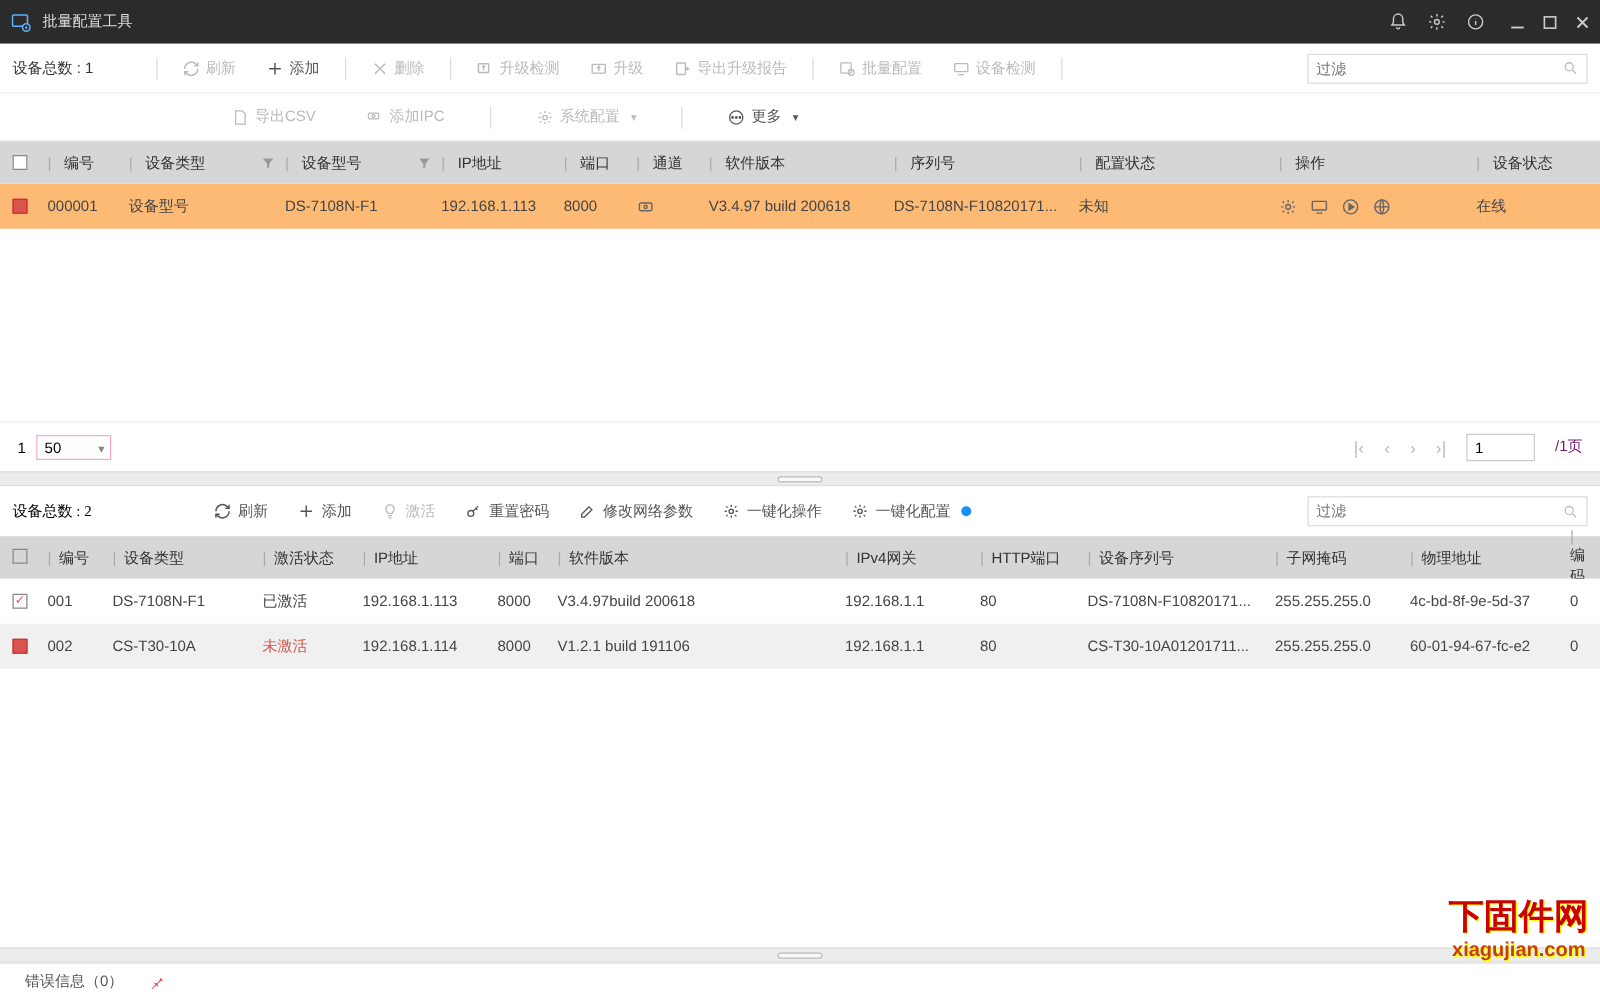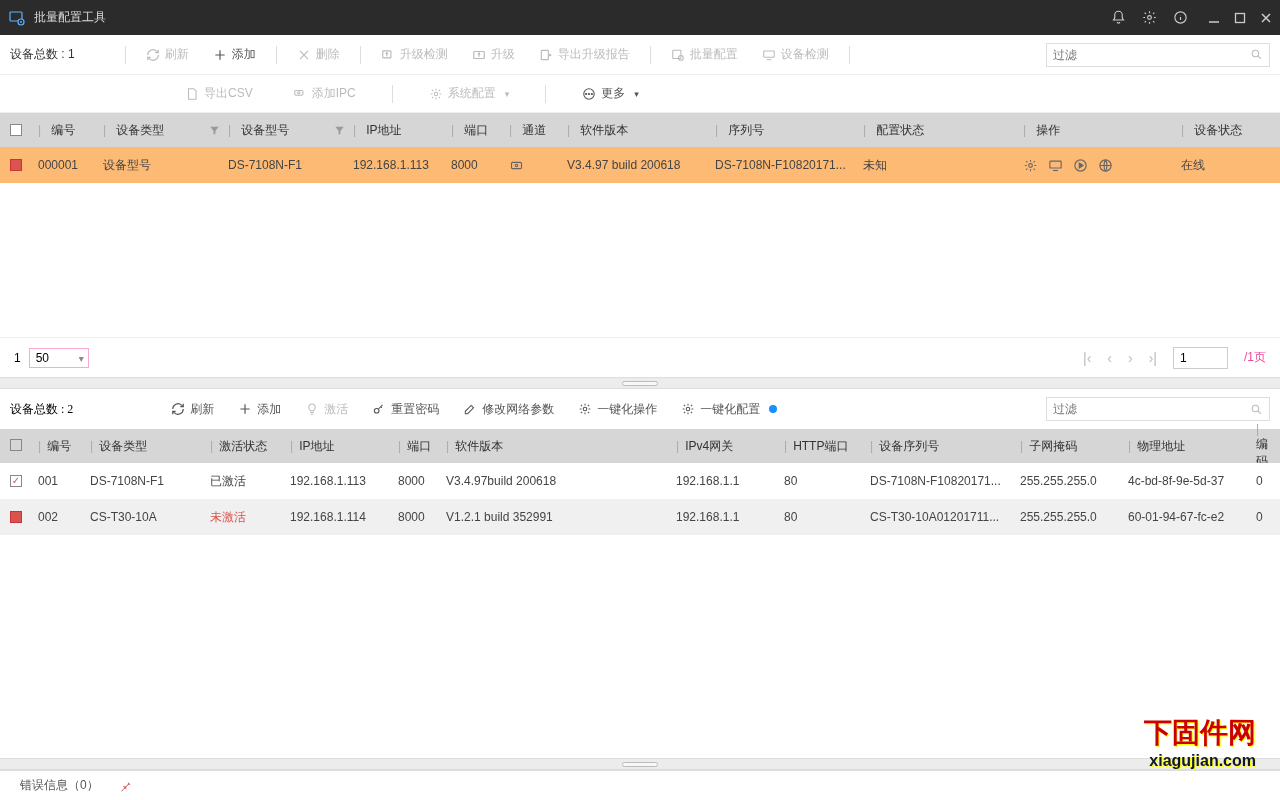--- a/index.html
+++ b/index.html
@@ -98,23 +98,23 @@
 .thead2{background:#d6d6d6;height:34px;display:flex;align-items:center;padding-left:10px;color:#333;font-weight:500;}
 .tr2{display:flex;align-items:center;height:36px;padding-left:10px;color:#444;}
 .tr2.alt{background:#f0f0f0;text-align:center;}
 .red{color:#d9534f;}
 
 
 .statusbar{background:#fff;height:30px;border-top:1px solid #ddd;display:flex;align-items:center;padding:0 20px;color:#555;position:relative;}
 .pin{color:#d9534f;margin-left:20px;}
 
 
-.watermark{position:absolute;right:24px;bottom:30px;text-align:right;font-family:"STKaiti","KaiTi",serif;}
+.watermark{position:absolute;right:9px;bottom:30px;text-align:center;font-family:"STKaiti","KaiTi",serif;}
 .watermark .w1{font-size:28px;font-weight:bold;color:#c00;text-shadow:1px 1px 0 #ff0;}
-.watermark .w2{font-size:16px;font-weight:bold;color:#0f172a;text-shadow:1px 1px 0 #ff0;}
+.watermark .w2{font-size:16px;font-weight:bold;color:#c2410c;text-shadow:1px 1px 0 #ff0;}
 
 svg{display:block}
 </style>
 </head>
 <body>
 
 <div class="titlebar">
   <span class="app-icon">
     <svg width="16" height="16" viewBox="0 0 16 16">
         <rect x="1" y="2" width="12" height="9" rx="1" fill="none" stroke="#5bb3ff" stroke-width="1.2"></rect>
@@ -412,21 +412,21 @@
   <div class="pg-left">
     <span>1</span>
     <span class="pg-select"><span>50</span><span class="pg-arrow">▾</span></span>
   </div>
   <div class="pg-right">
     <span class="pg-nav">|‹</span>
     <span class="pg-nav">‹</span>
     <span class="pg-nav">›</span>
     <span class="pg-nav">›|</span>
     <input class="pg-input" value="1" style="">
-    <span style="color:#ec4899;">/1页</span>
+    <span style="color:#701a75;">/1页</span>
   </div>
 </div>
 
 <div class="splitter">
     <div class="grip"></div>
   </div>
 
 <div class="toolbarB">
   <span class="label-count">设备总数 : 2</span>
   <span class="tb-btn">
@@ -537,21 +537,21 @@
   </div>
   <div class="tr2 alt">
     <div class="td b-chk">
         <span class="stop-icon"></span>
       </div>
     <div class="td b-id">002</div>
     <div class="td b-type">CS-T30-10A</div>
     <div class="td b-act red">未激活</div>
     <div class="td b-ip">192.168.1.114</div>
     <div class="td b-port">8000</div>
-    <div class="td b-ver">V1.2.1 build 352991</div>
+    <div class="td b-ver">V1.2.1 build 191106</div>
     <div class="td b-gw">192.168.1.1</div>
     <div class="td b-http">80</div>
     <div class="td b-serial">CS-T30-10A01201711...</div>
     <div class="td b-mask">255.255.255.0</div>
     <div class="td b-mac">60-01-94-67-fc-e2</div>
     <div class="td b-more">0</div>
   </div>
 </div>
 
 <div class="splitter">

